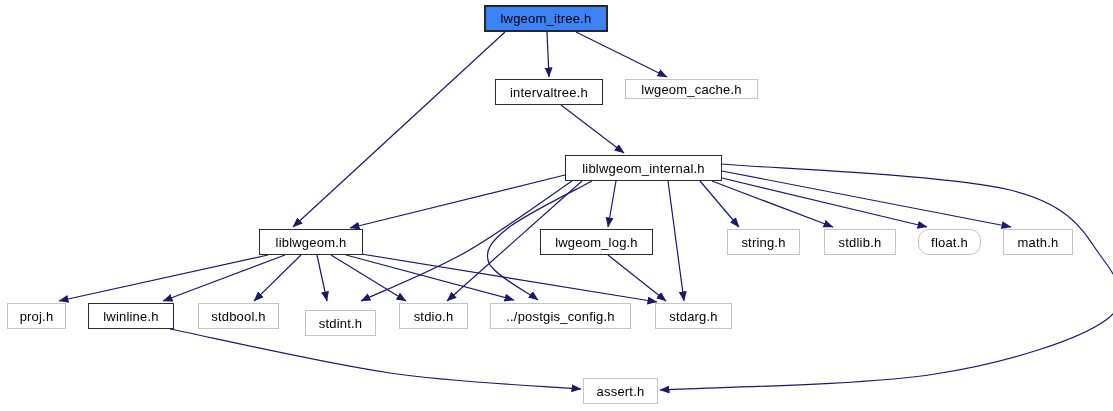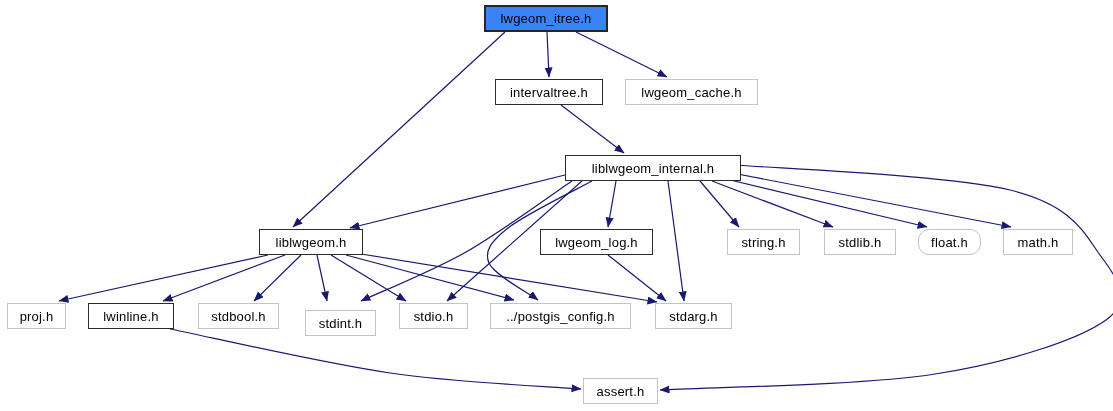--- a/index.html
+++ b/index.html
@@ -52,22 +52,22 @@
       <path d="M301,255 L254,301" fill="none" stroke="#191970" stroke-width="1.2" marker-end="url(#arrow)"></path>
       <path d="M317,255 L327,301" fill="none" stroke="#191970" stroke-width="1.2" marker-end="url(#arrow)"></path>
       <path d="M331,255 L406,301" fill="none" stroke="#191970" stroke-width="1.2" marker-end="url(#arrow)"></path>
       <path d="M346,255 L514,300" fill="none" stroke="#191970" stroke-width="1.2" marker-end="url(#arrow)"></path>
       <path d="M361,254 L657,302" fill="none" stroke="#191970" stroke-width="1.2" marker-end="url(#arrow)"></path>
       <path d="M170,329 C206.7,336.3 321.5,363.0 390,373 C458.5,383.0 549.2,386.3 581,389" fill="none" stroke="#191970" stroke-width="1.2" marker-end="url(#arrow)"></path>
     </svg>
   <div id="node-layer">
       <div class="node root" style="left: 484px; top: 5px; width: 124px; height: 27px;">lwgeom_itree.h</div>
       <div class="node doc" style="left: 495px; top: 79px; width: 108px; height: 26px;">intervaltree.h</div>
-      <div class="node ext" style="left: 625px; top: 79px; width: 133px; height: 26px;">lwgeom_cache.h</div>
-      <div class="node doc" style="left: 565px; top: 155px; width: 176px; height: 26px;">liblwgeom_internal.h</div>
+      <div class="node ext" style="left: 625px; top: 79px; width: 133px; height: 20px;">lwgeom_cache.h</div>
+      <div class="node doc" style="left: 565px; top: 155px; width: 157px; height: 26px;">liblwgeom_internal.h</div>
       <div class="node doc" style="left: 259px; top: 229px; width: 104px; height: 26px;">liblwgeom.h</div>
       <div class="node doc" style="left: 540px; top: 229px; width: 113px; height: 26px;">lwgeom_log.h</div>
       <div class="node ext" style="left: 727px; top: 229px; width: 73px; height: 26px;">string.h</div>
       <div class="node ext" style="left: 824px; top: 229px; width: 72px; height: 26px;">stdlib.h</div>
       <div class="node ext" style="left: 918px; top: 229px; width: 63px; height: 26px; border-radius: 11px;">float.h</div>
       <div class="node ext" style="left: 1003px; top: 229px; width: 70px; height: 26px;">math.h</div>
       <div class="node ext" style="left: 7px; top: 303px; width: 59px; height: 26px;">proj.h</div>
       <div class="node doc" style="left: 88px; top: 303px; width: 86px; height: 26px;">lwinline.h</div>
       <div class="node ext" style="left: 198px; top: 303px; width: 81px; height: 26px;">stdbool.h</div>
       <div class="node ext" style="left: 305px; top: 310px; width: 71px; height: 26px;">stdint.h</div>

